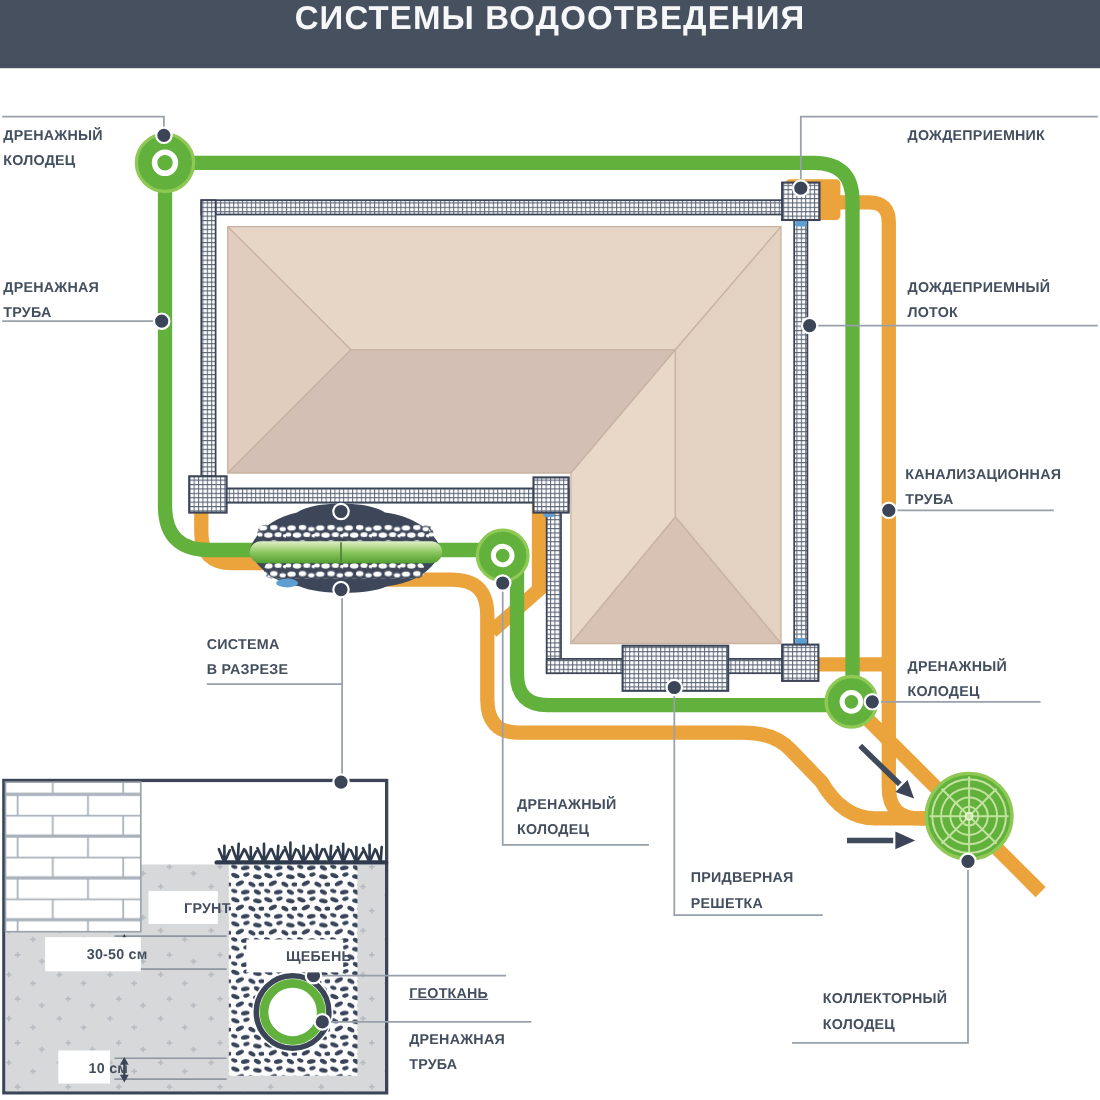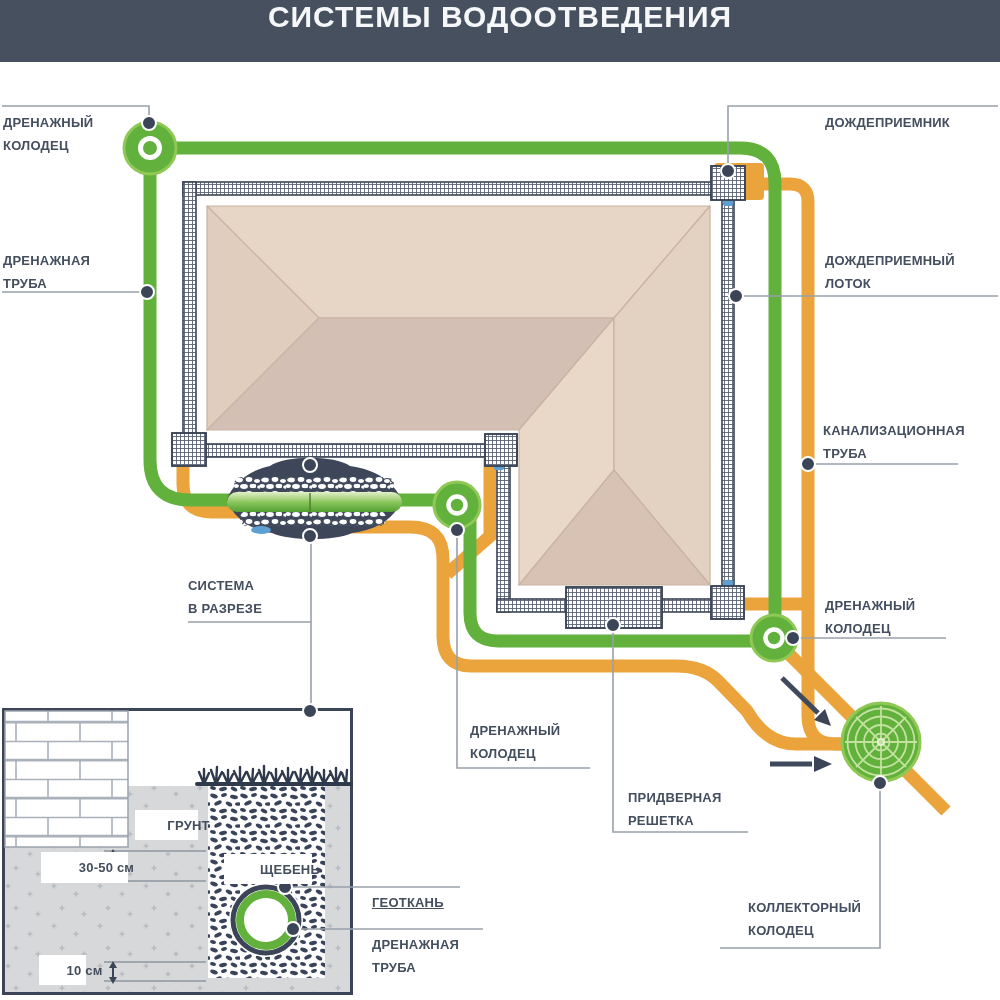--- a/index.html
+++ b/index.html
@@ -256,18 +256,18 @@
 В РАЗРЕЗЕ</div>
   <div class="lbl" style="left:470px;top:719px;">ДРЕНАЖНЫЙ
 КОЛОДЕЦ</div>
   <div class="lbl" style="left:628px;top:786px;">ПРИДВЕРНАЯ
 РЕШЕТКА</div>
   <div class="lbl" style="left:720px;top:896px;margin-left:28px;">КОЛЛЕКТОРНЫЙ
 КОЛОДЕЦ</div>
   <div class="lbl whitebox" style="left:135px;top:810px;width:63px;height:30px;">ГРУНТ</div>
   <div class="lbl whitebox" style="left:224px;top:810px;width:88px;height:30px;margin-top:44px;">ЩЕБЕНЬ</div>
   <div class="lbl whitebox" style="left:17px;top:852px;width:87px;height:31px;margin-left:24px;">30-50 см</div>
-  <div class="lbl whitebox" style="left:39px;top:955px;width:47px;height:30px;">10 см</div>
+  <div class="lbl whitebox" style="left:53px;top:955px;width:47px;height:30px;">10 см</div>
   <div class="lbl" style="left:372px;top:891px;text-decoration:underline;">ГЕОТКАНЬ</div>
   <div class="lbl" style="left:372px;top:933px;">ДРЕНАЖНАЯ
 ТРУБА</div>
 
 </div>
 
 </body></html>

